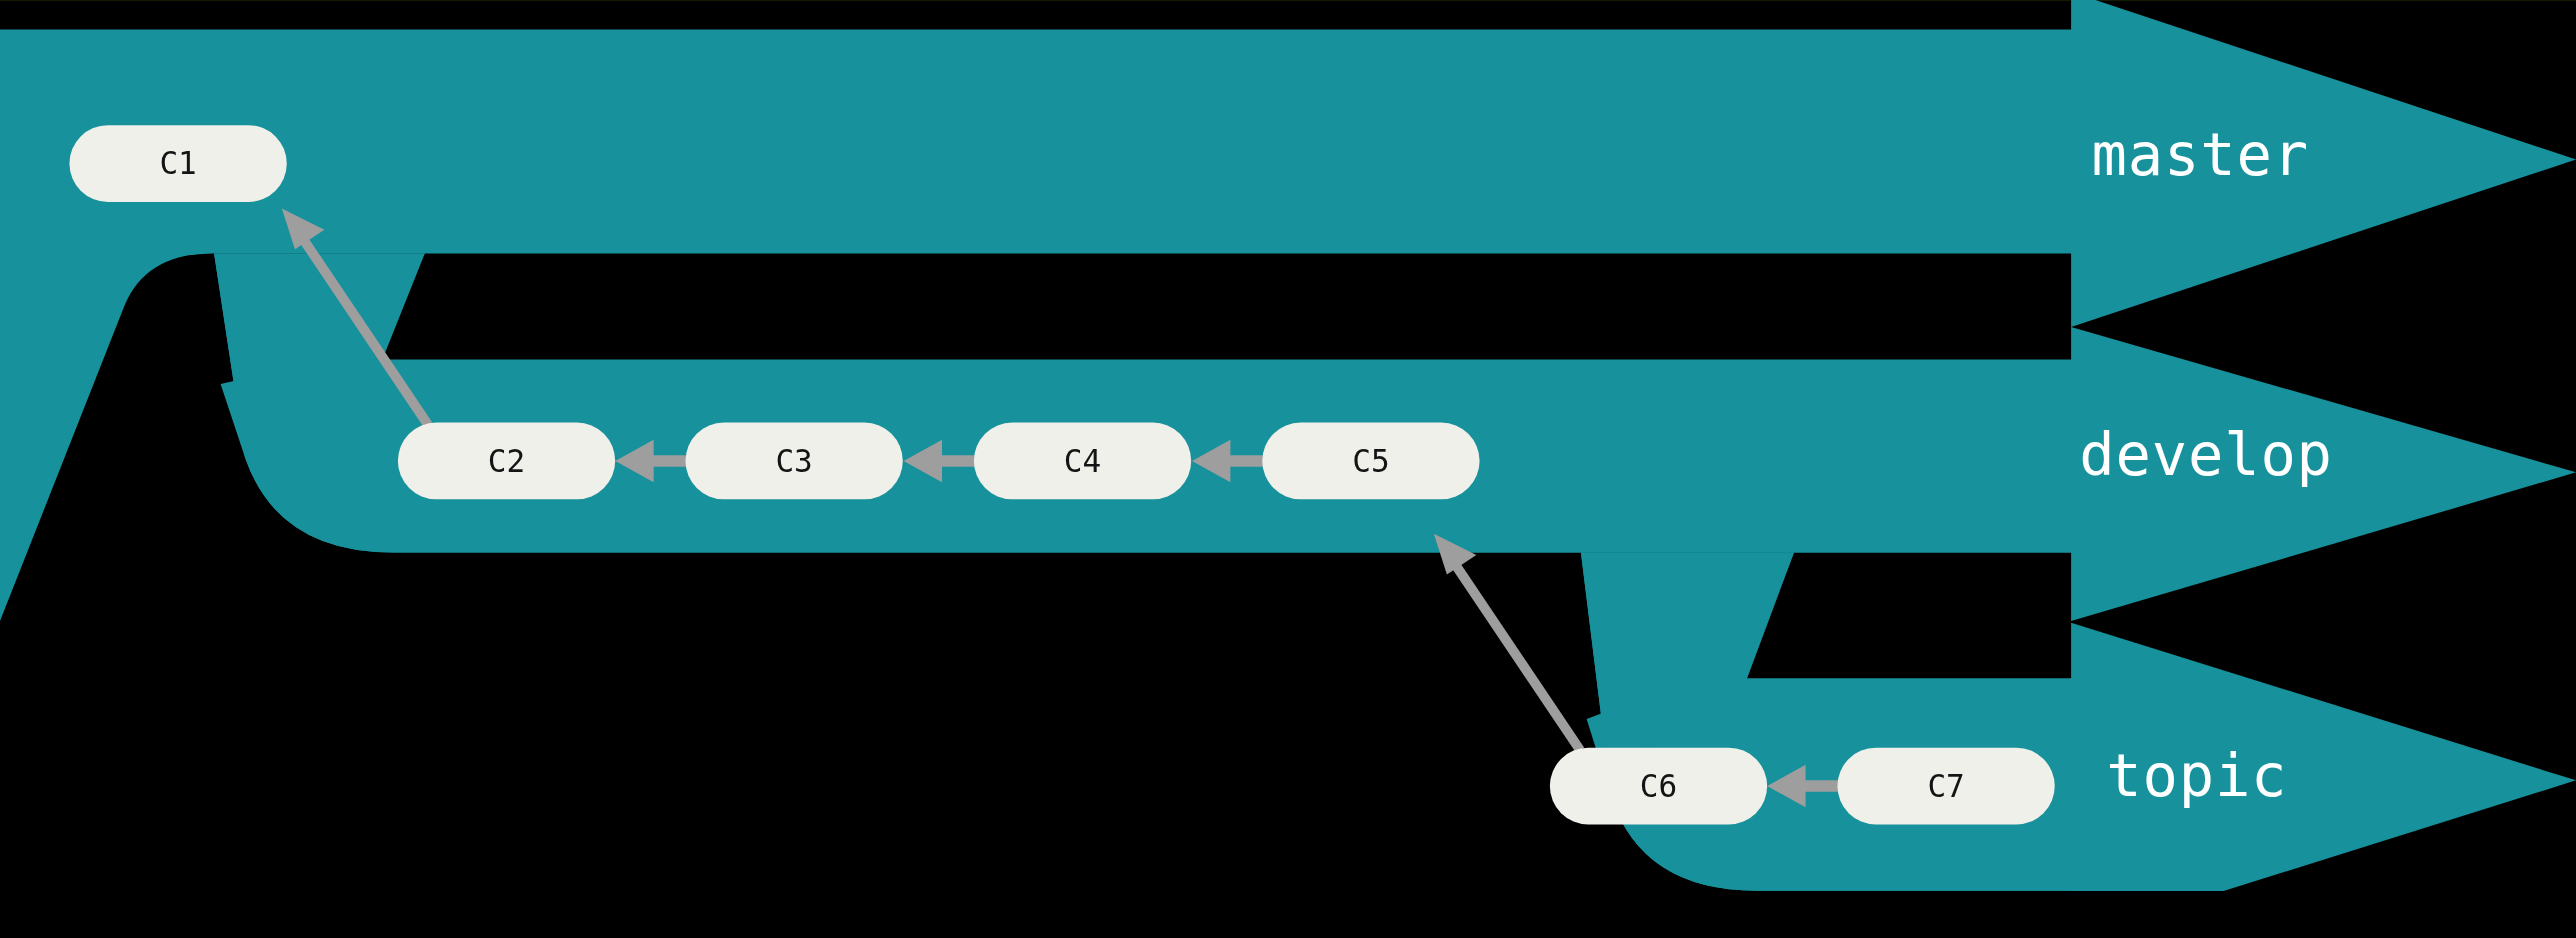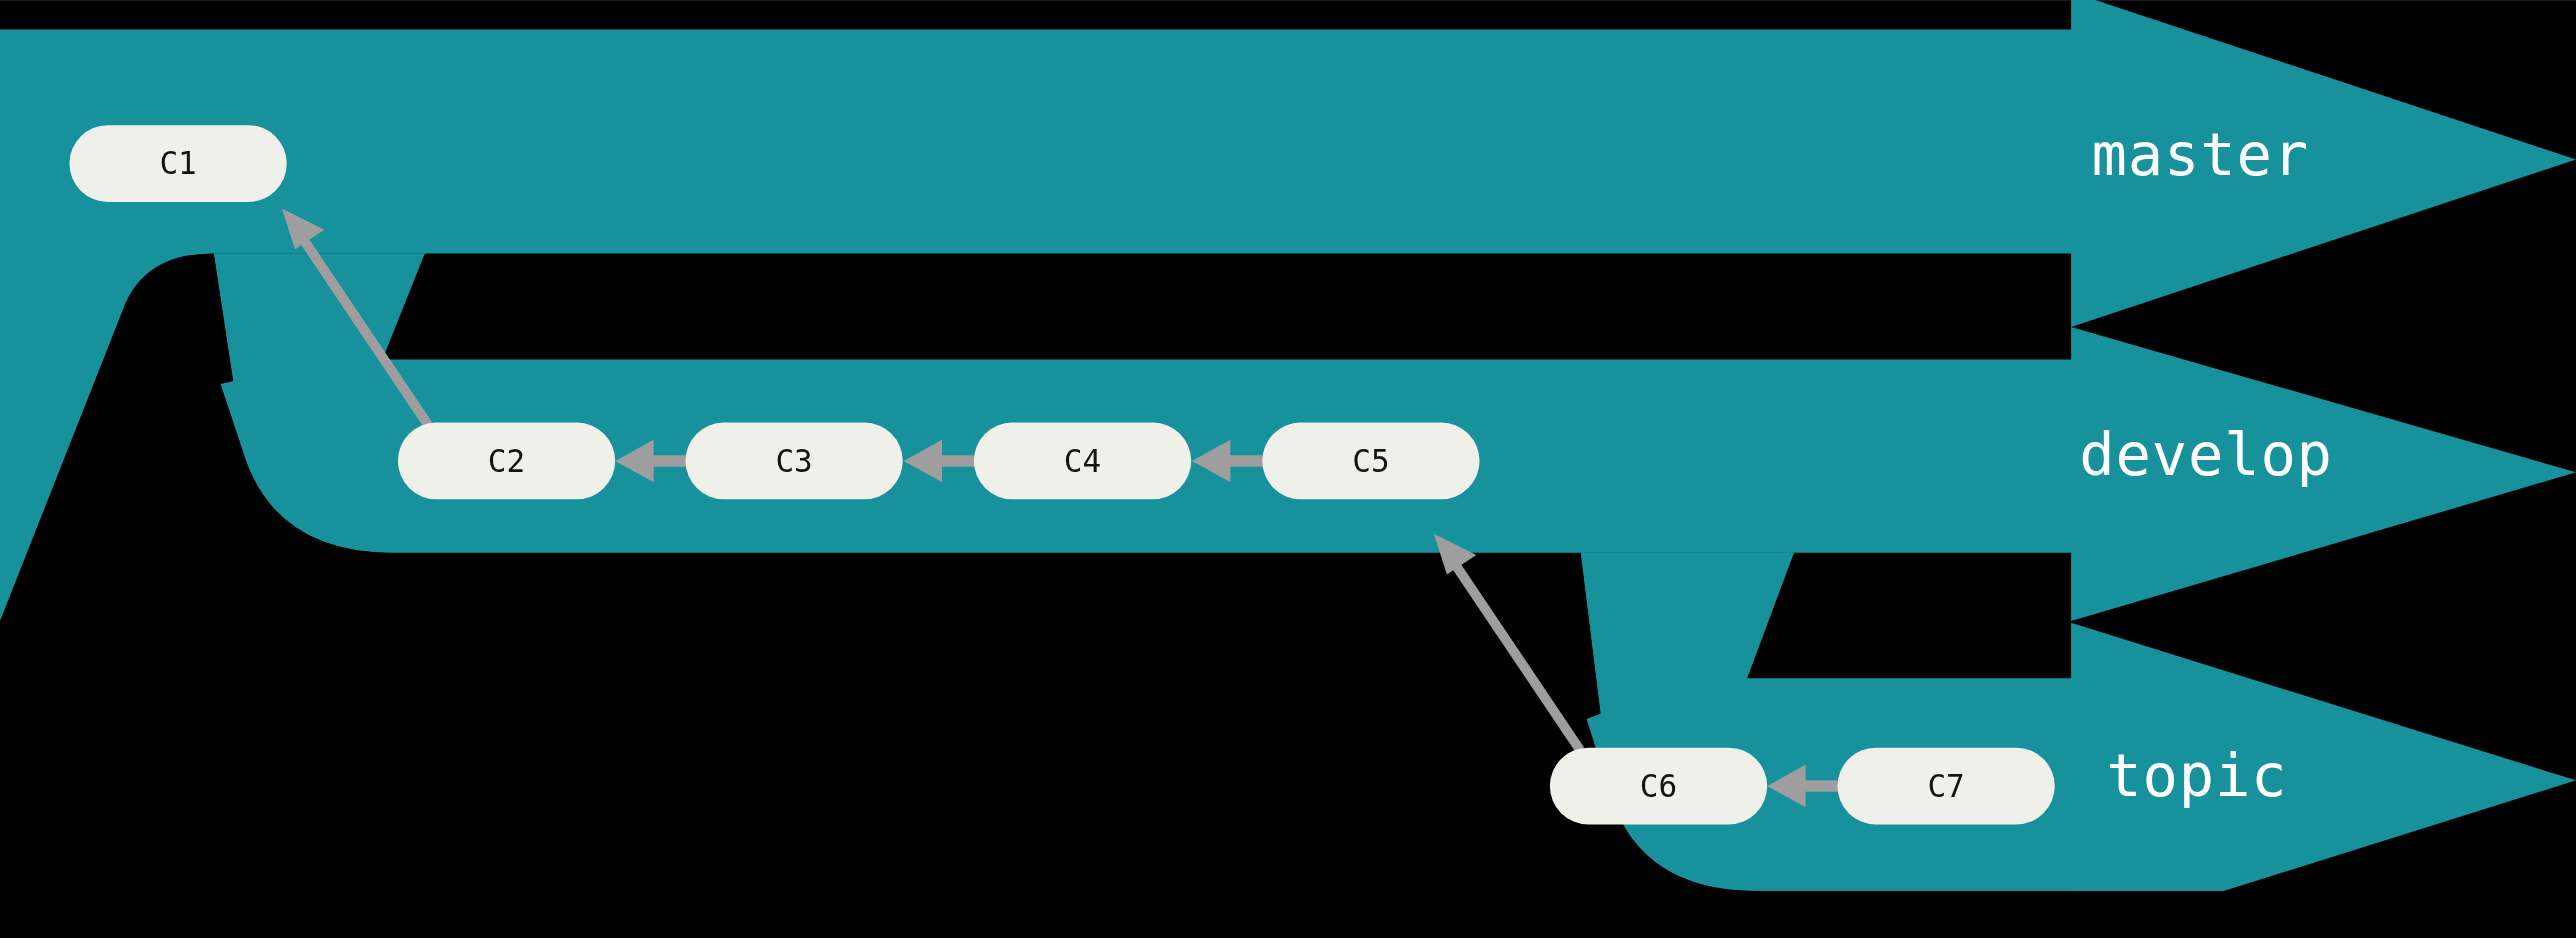--- a/index.html
+++ b/index.html
@@ -5,21 +5,21 @@
 <style>
   html, body {
     margin: 0;
     padding: 0;
     background: #000000;
   }
   #stage {
     position: relative;
     width: 2576px;
     height: 891px;
-    background: #c4b5fd;
+    background: #84cc16;
     overflow: hidden;
     font-family: "DejaVu Sans Mono", "Liberation Mono", monospace;
   }
   #diagram-svg {
     position: absolute;
     inset: 0;
     width: 2576px;
     height: 939px;
     display: block;
   }

